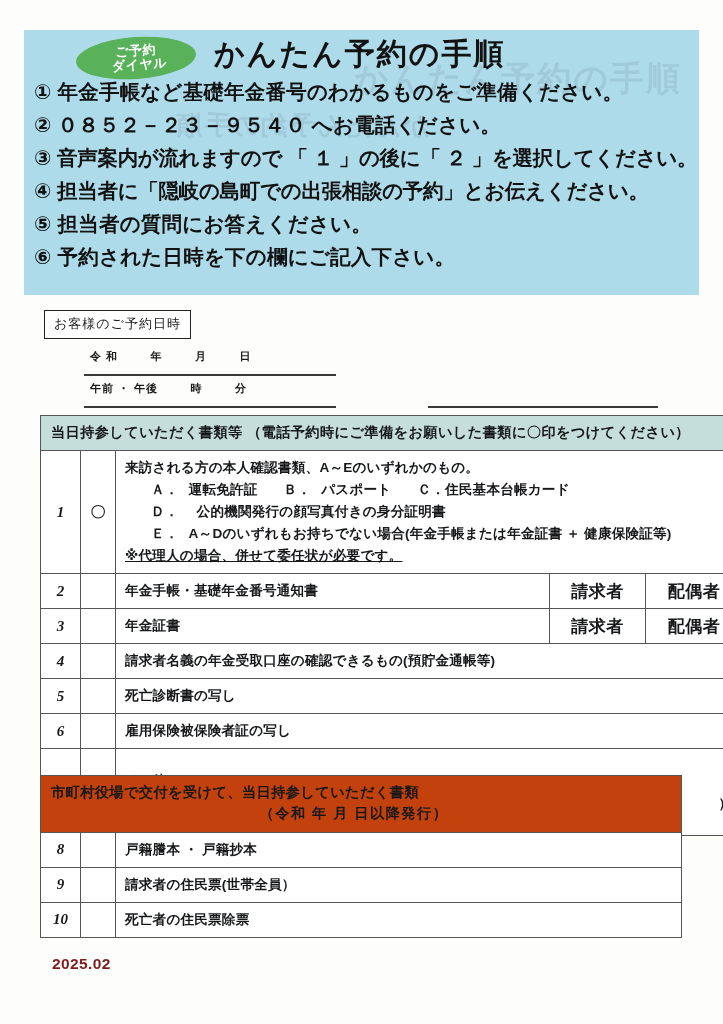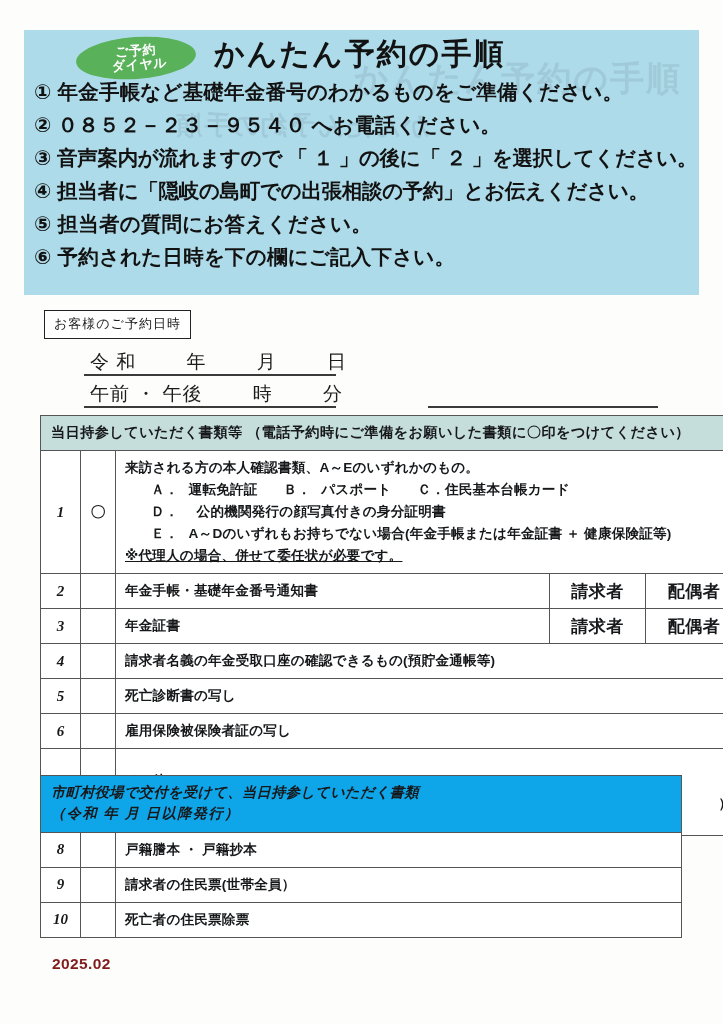--- a/index.html
+++ b/index.html
@@ -120,22 +120,22 @@
     top: 5px;
     border: 1.6px solid #222;
     padding: 4px 9px 5px 9px;
     font-size: 13px;
     font-weight: 400;
     background: #fff;
     letter-spacing: 1px;
   }
   .resv-line {
     position: absolute;
-    font-size: 19px;
-    font-weight: 400;
+    font-size: 11px;
+    font-weight: 700;
     letter-spacing: 1px;
     white-space: pre;
   }
   .resv-line.l1 { left: 66px; top: 44px; }
   .resv-line.l2 { left: 66px; top: 76px; }
 
   .rule {
     position: absolute;
     background: #3a3a3a;
     height: 1.6px;
@@ -224,23 +224,23 @@
     right: 10px;
     top: 0;
   }
 
   
   #table-documents-cityhall {
     left: 40px;
     top: 775px;
     width: 642px;
   }
-  #table-documents-cityhall .tbl-head { background: #0ea5e9; font-style: italic; }
+  #table-documents-cityhall .tbl-head { background: #c2410c; }
   .head2-l1 { display: block; }
-  .head2-l2 { display: block; text-align: left; padding-right: 14px; letter-spacing: 1.5px; }
+  .head2-l2 { display: block; text-align: center; padding-right: 14px; letter-spacing: 1.5px; }
 
   
   .footer-date {
     position: absolute;
     left: 52px;
     top: 955px;
     font-size: 15.5px;
     font-weight: 700;
     letter-spacing: 0.4px;
     color: #7f1d1d;

